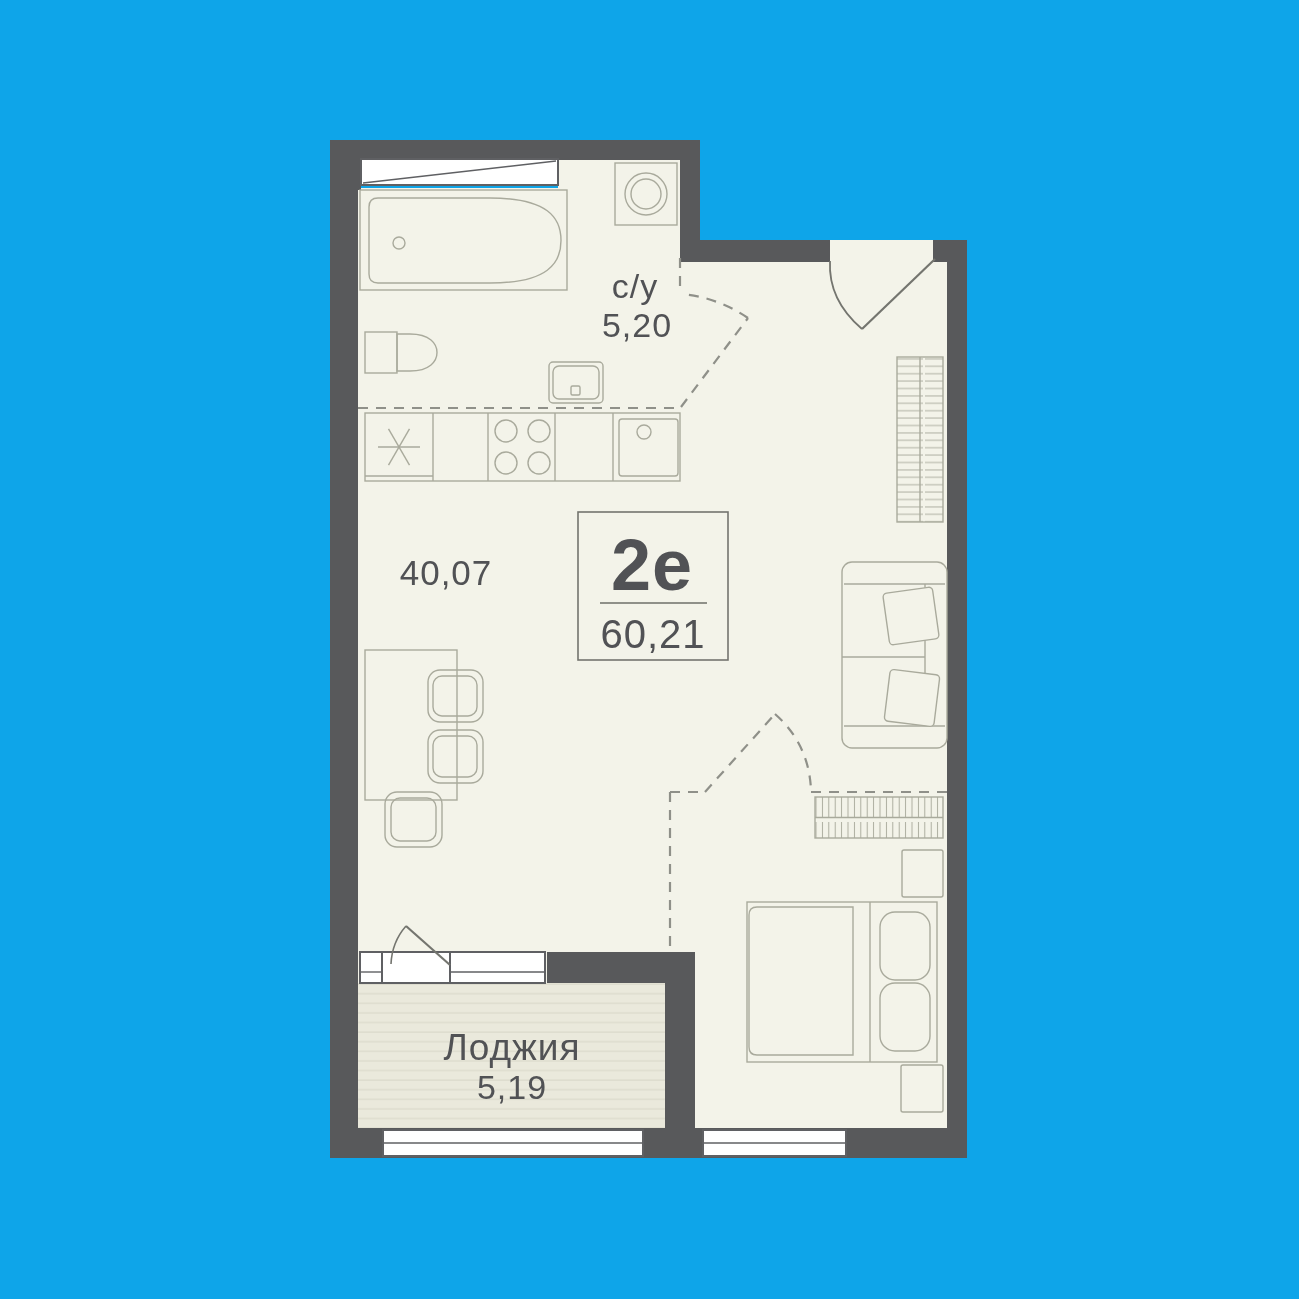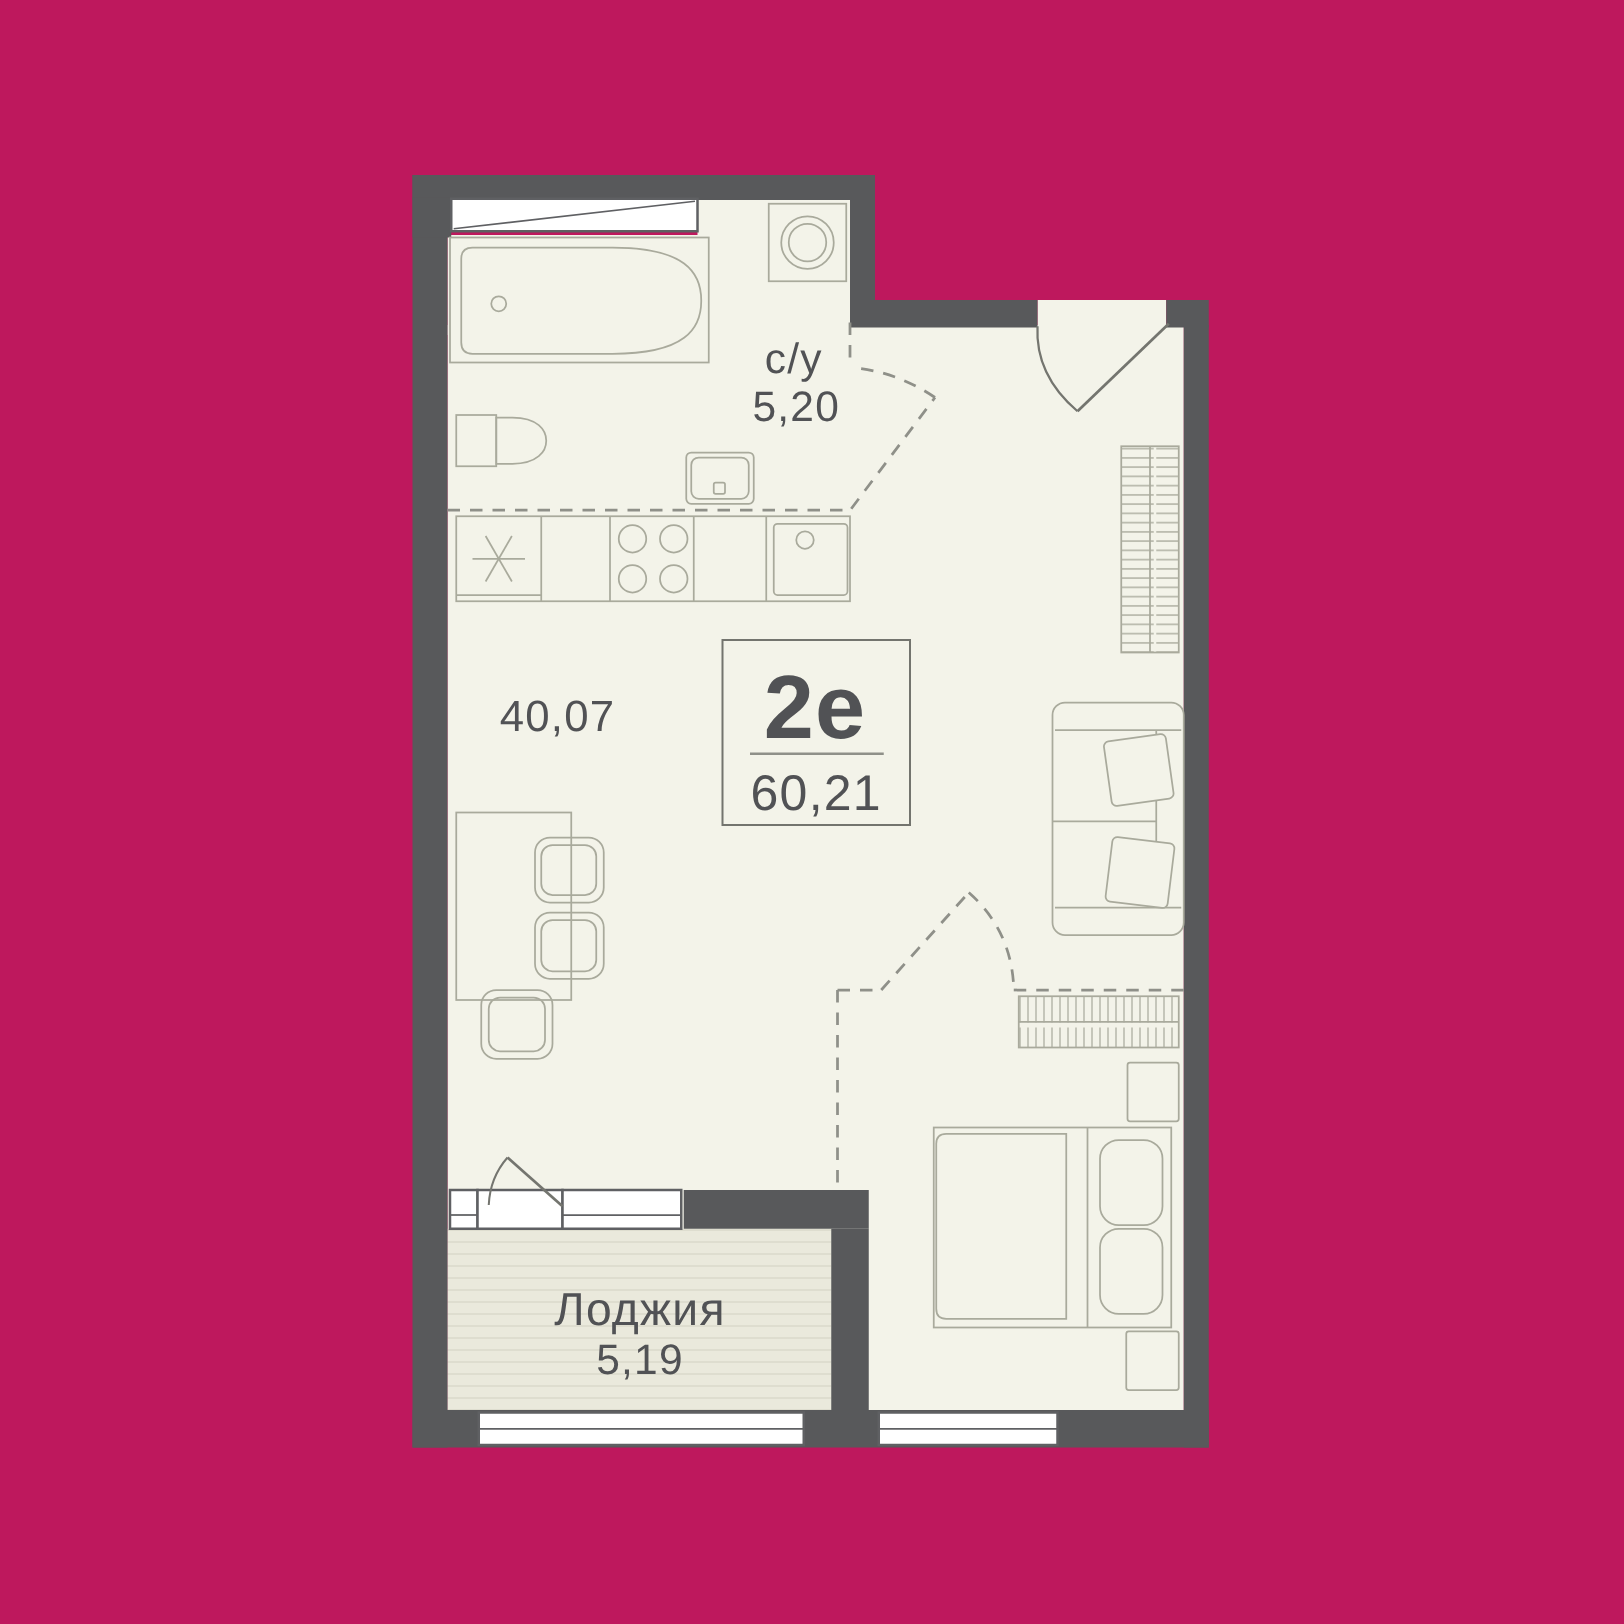--- a/index.html
+++ b/index.html
@@ -1,16 +1,16 @@
 <!DOCTYPE html>
 <html><head>
 <meta charset="utf-8">
 <style>
   html,body{margin:0;padding:0;background:#ffffff;}
-  .canvas{position:relative;width:1299px;height:1299px;background:#be185d;overflow:hidden;}
+  .canvas{position:relative;width:1299px;height:1299px;background:#0ea5e9;overflow:hidden;}
   svg{position:absolute;left:0;top:0;}
   text{font-family:"Liberation Sans","DejaVu Sans",sans-serif;}
 </style>
 </head>
 <body>
 
 <div class="canvas">
 <svg width="1299" height="1299" viewBox="0 0 1299 1299">
   <defs>
     <pattern id="loggiaStripes" width="40" height="9.6" patternUnits="userSpaceOnUse">

